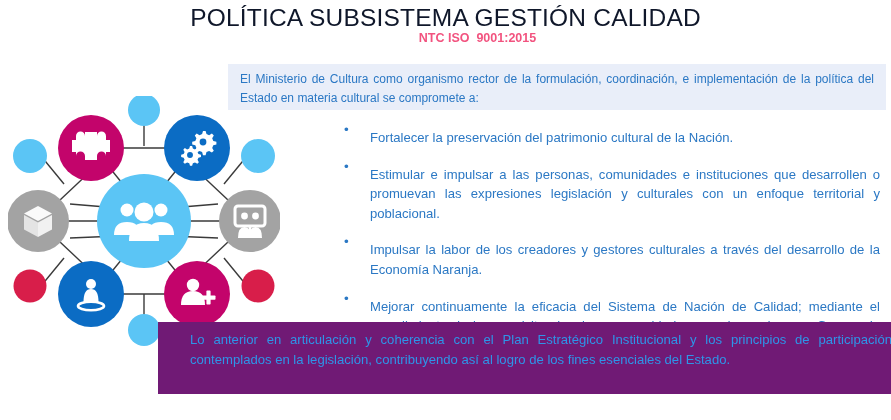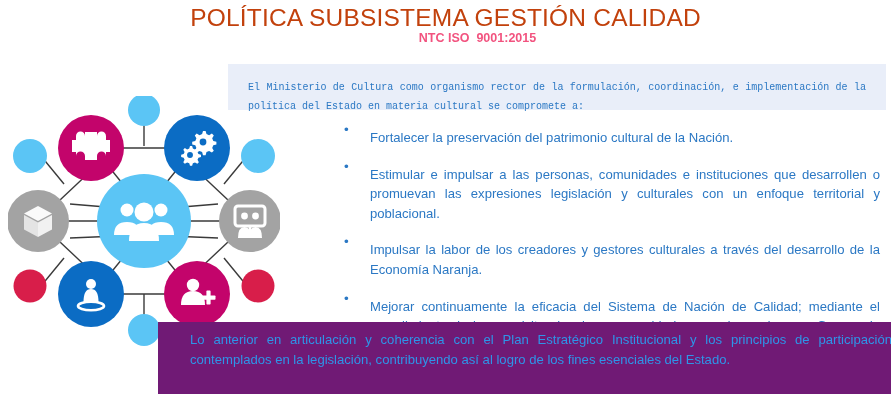--- a/index.html
+++ b/index.html
@@ -25,21 +25,21 @@
     height: 56px;
   }
   .title {
     position: absolute;
     left: 0;
     top: 4px;
     width: 891px;
     text-align: center;
     font-size: 24.5px;
     letter-spacing: 0.2px;
-    color: #c2410c;
+    color: #0f172a;
     font-weight: 400;
     white-space: nowrap;
   }
   .subtitle {
     position: absolute;
     left: 0;
     top: 31px;
     width: 863px;
     text-align: center;
     padding-left: 92px;
@@ -65,27 +65,26 @@
     position: absolute;
     left: 228px;
     top: 64px;
     width: 658px;
     height: 46px;
     background: #E9EEF9;
     box-sizing: border-box;
     padding: 6px 12px 4px 12px;
   }
   .intro-text {
-    font-size: 10px;
+    font-size: 12px;
     line-height: 19px;
     color: #2B78C4;
     text-align: justify;
     text-align-last: left;
-    margin: 8px;
-    font-family: Liberation Mono, monospace;
+    margin: 0;
   }
 
   .bullets {
     position: absolute;
     left: 340px;
     top: 120px;
     width: 548px;
   }
   .bullet-row {
     display: flex;

